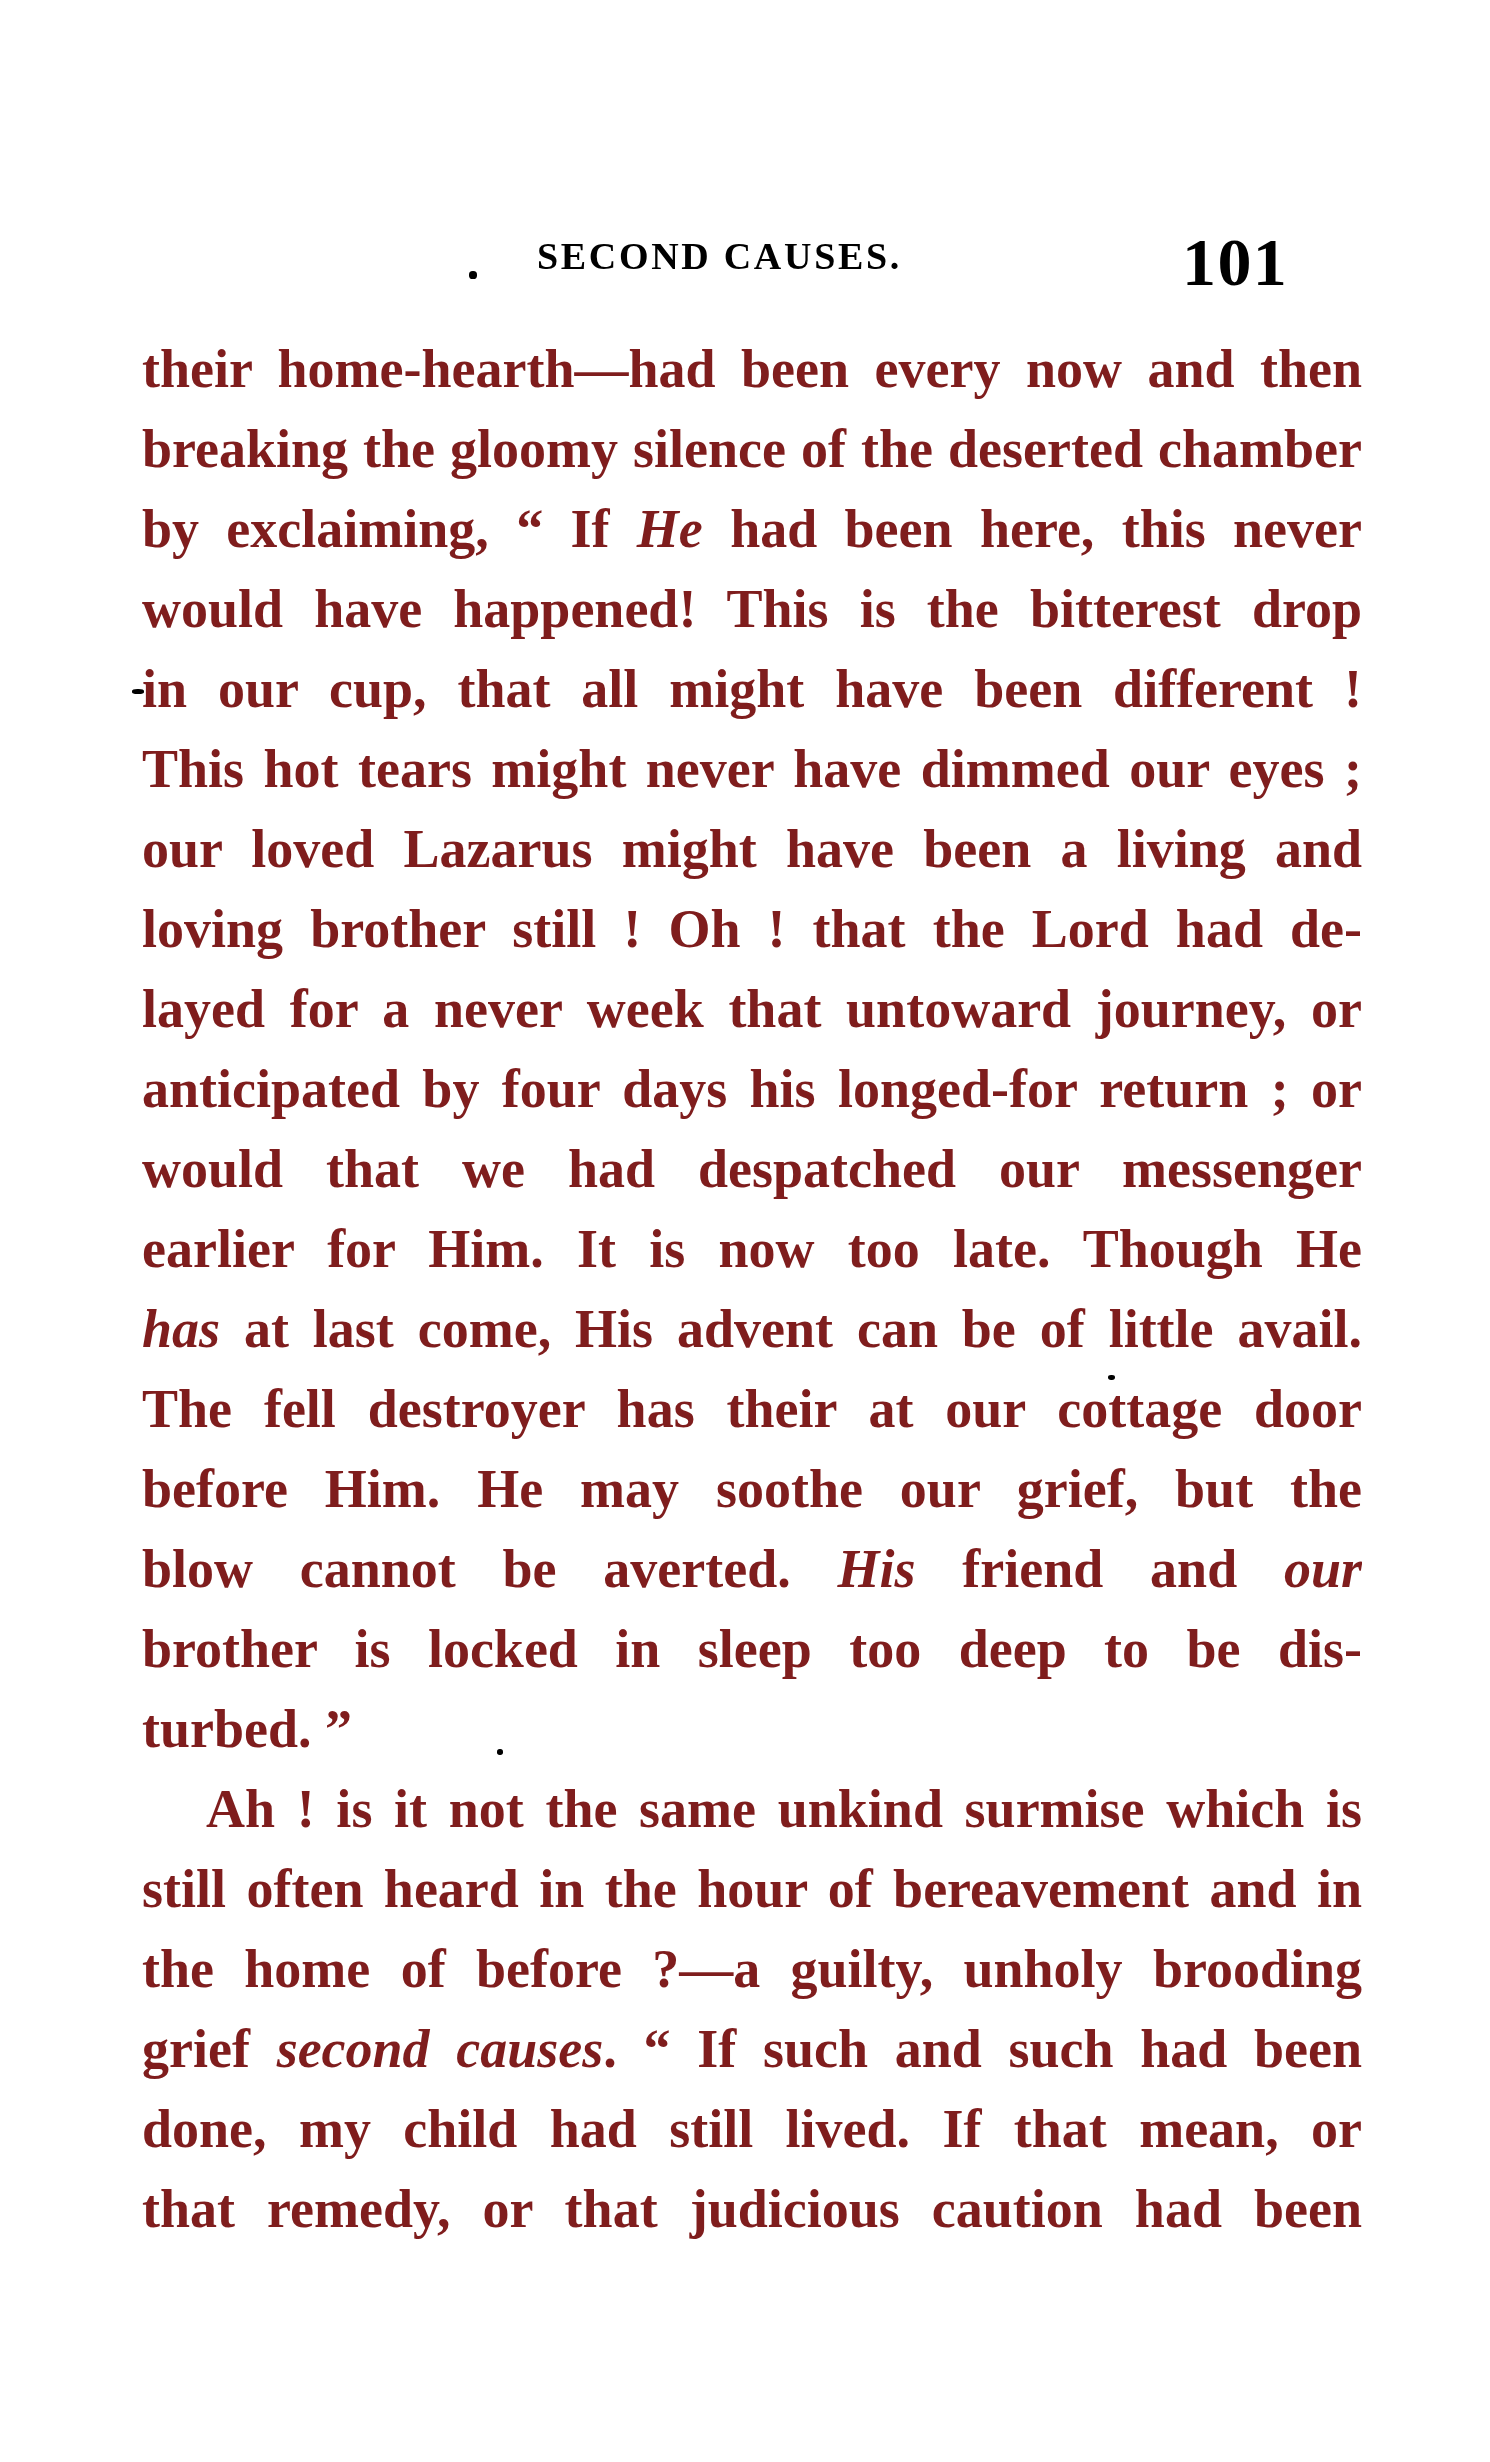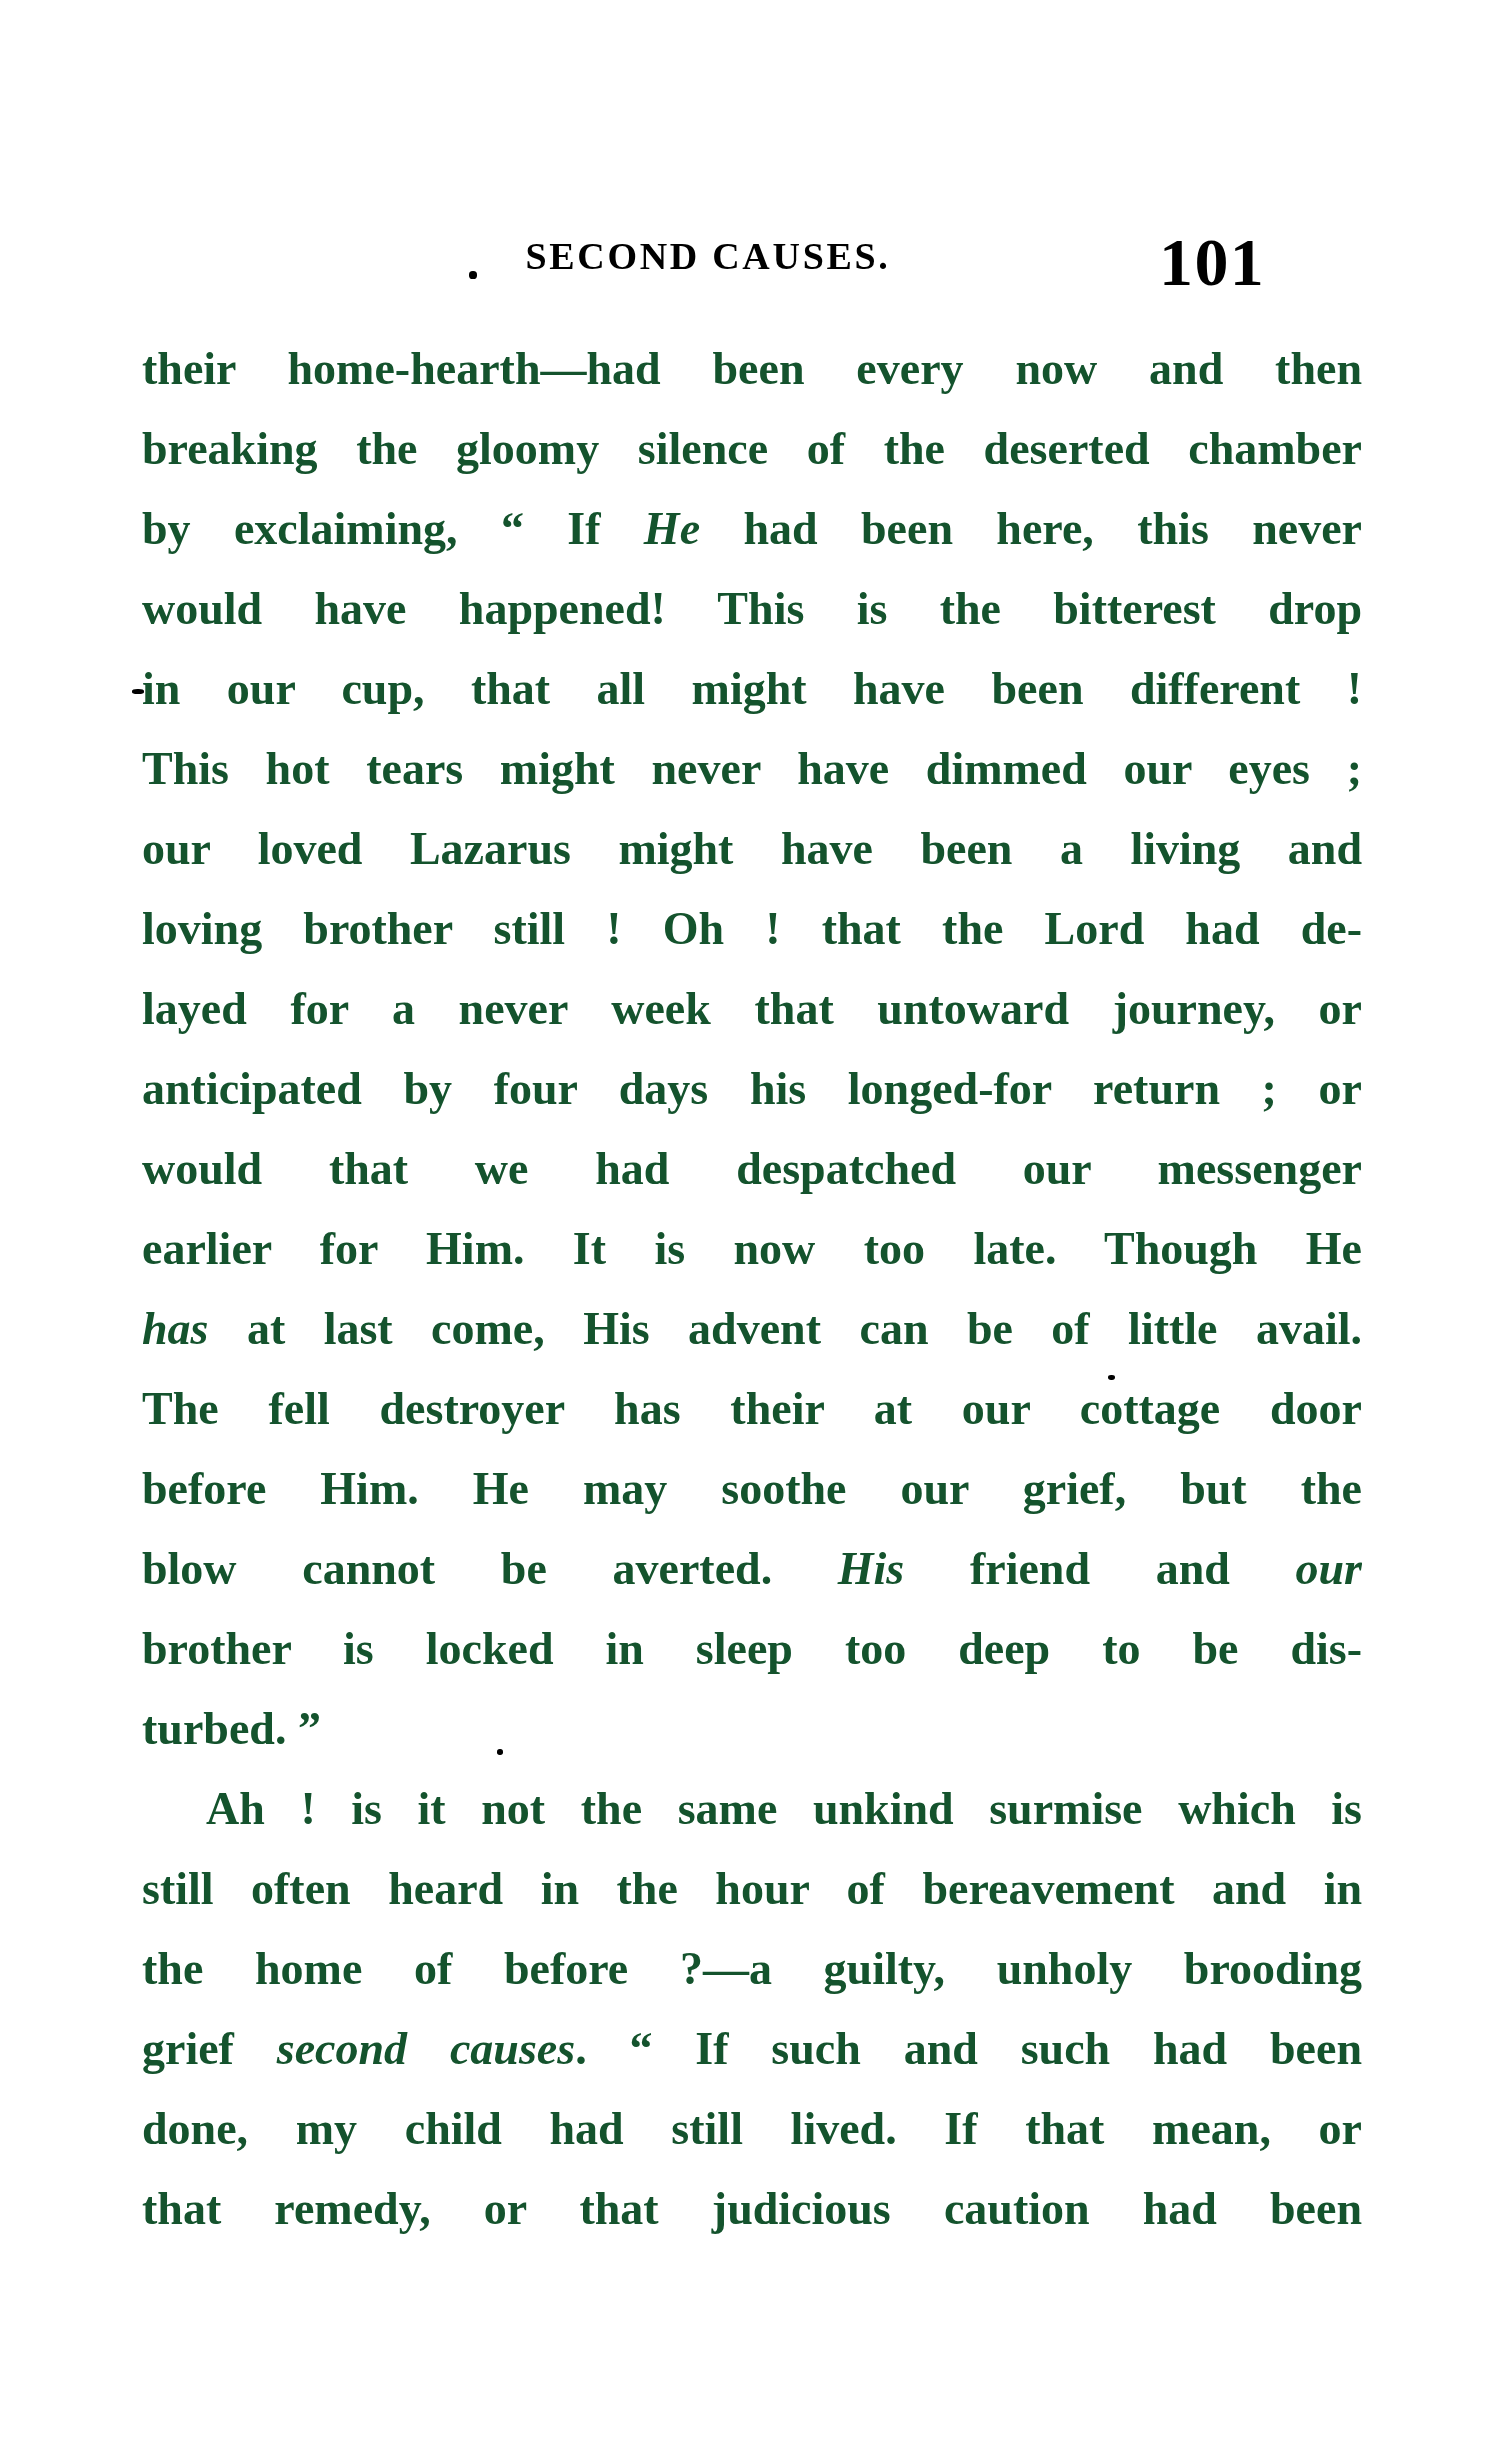--- a/index.html
+++ b/index.html
@@ -8,20 +8,21 @@
     background: #ffffff;
   }
   .page {
     position: relative;
     width: 1422px;
     height: 2462px;
     background: #ffffff;
     color: #000000;
     font-family: "Liberation Serif", "DejaVu Serif", serif;
     overflow: hidden;
+    padding-left: 23px;
   }
   
   .running-head {
     position: absolute;
     left: 142px;
     right: 128px;
     top: 228px;
     height: 60px;
   }
   .head-title {
@@ -50,25 +51,25 @@
   .body-text {
     position: absolute;
     left: 142px;
     top: 329px;
     width: 1220px;
   }
   .line {
     position: relative;
     height: 80px;
     line-height: 80px;
-    font-size: 46px;
+    font-size: 54px;
     font-weight: bold;
     overflow: hidden;
     white-space: normal;
-    color: #14532d;
+    color: #7f1d1d;
   }
   .line.j {
     text-align: justify;
   }
   
   .line.j::after {
     content: "";
     display: inline-block;
     width: 100%;
     height: 0;

